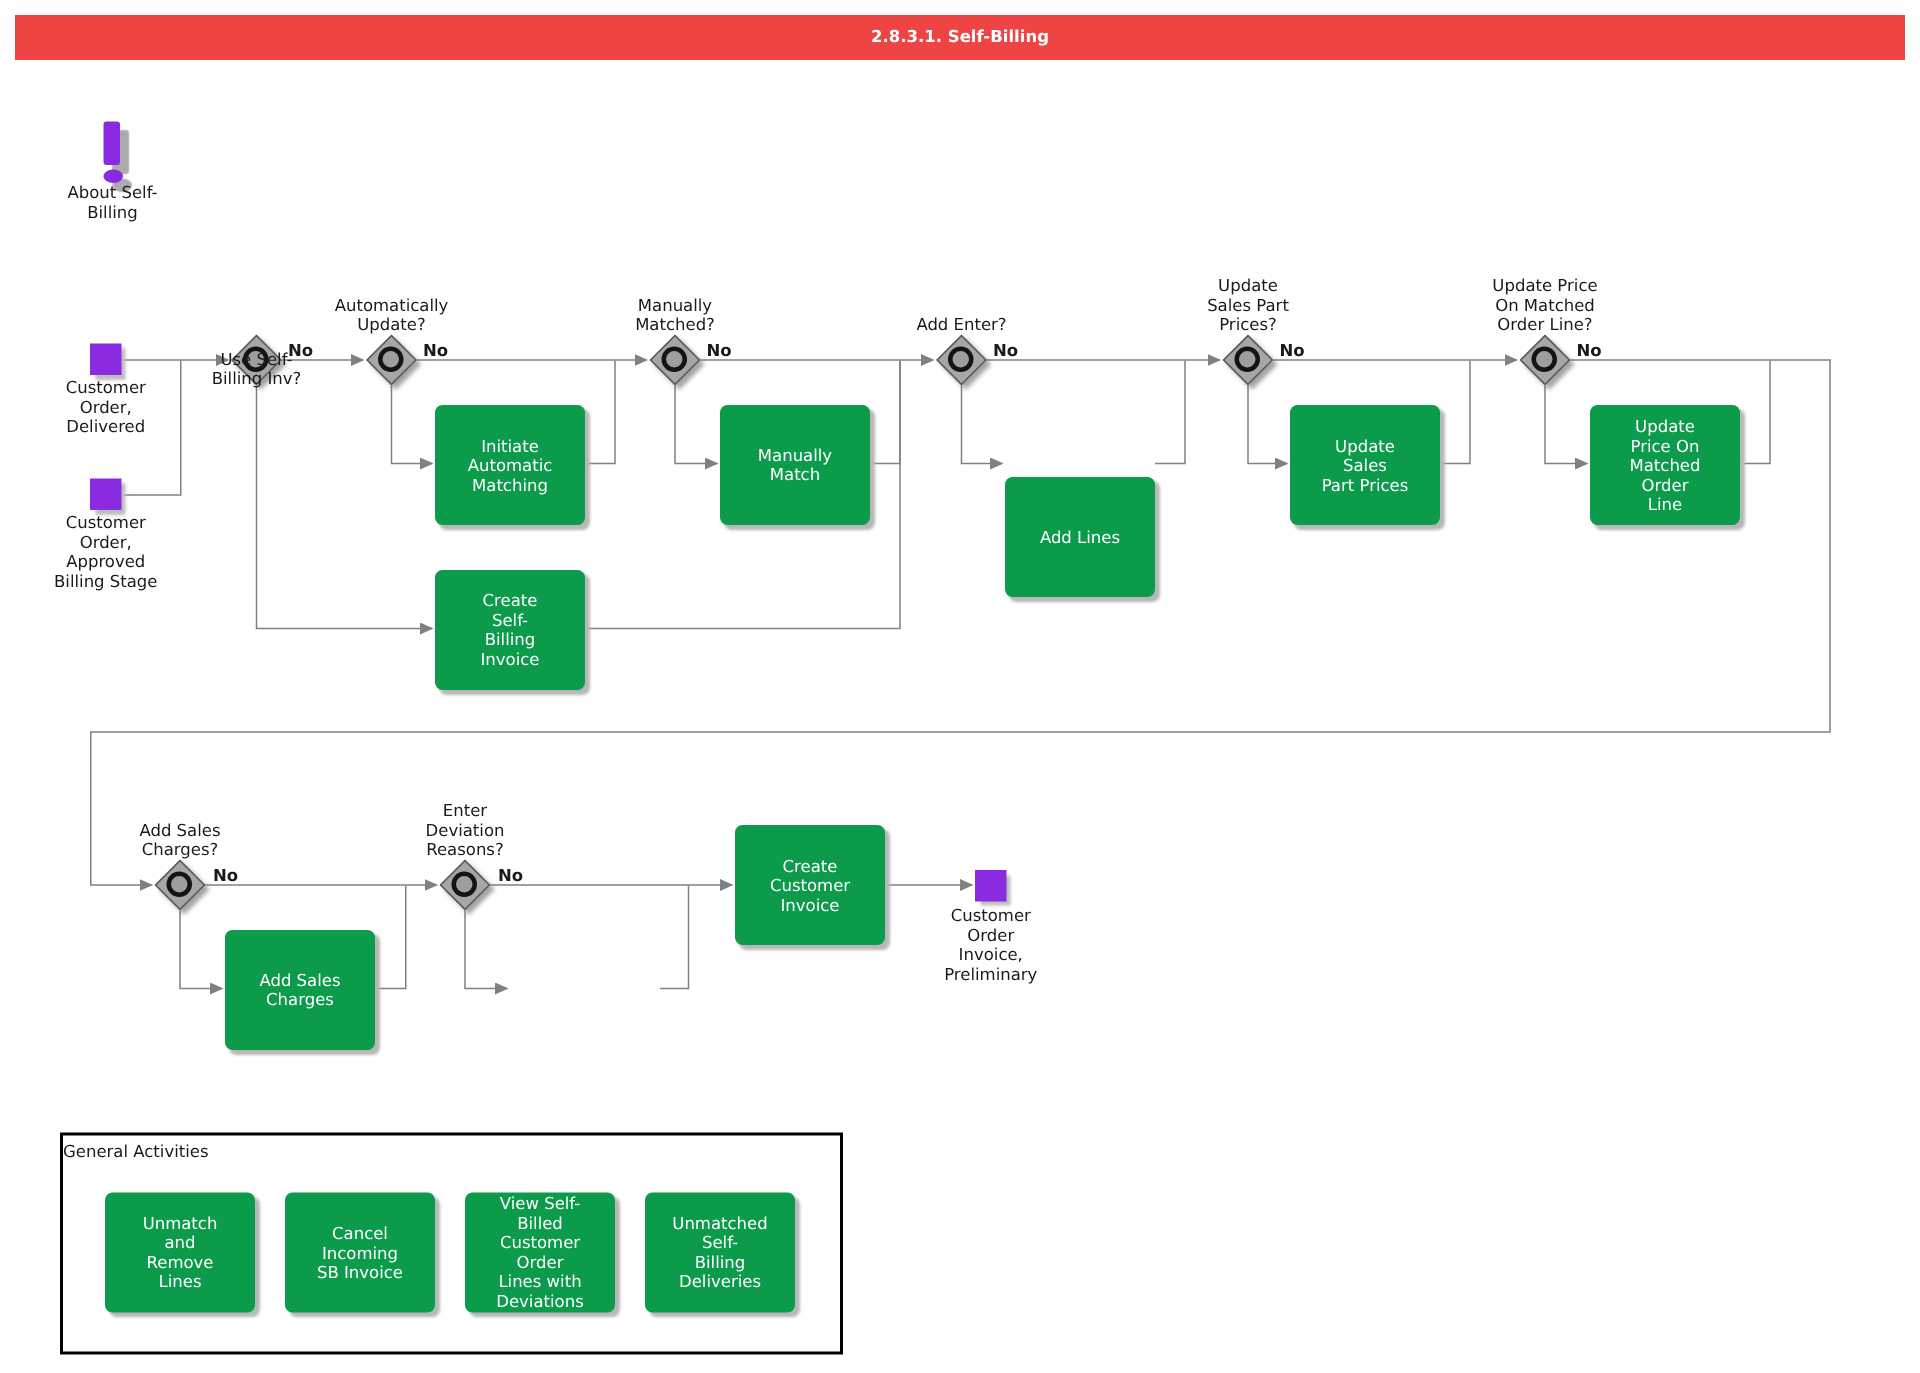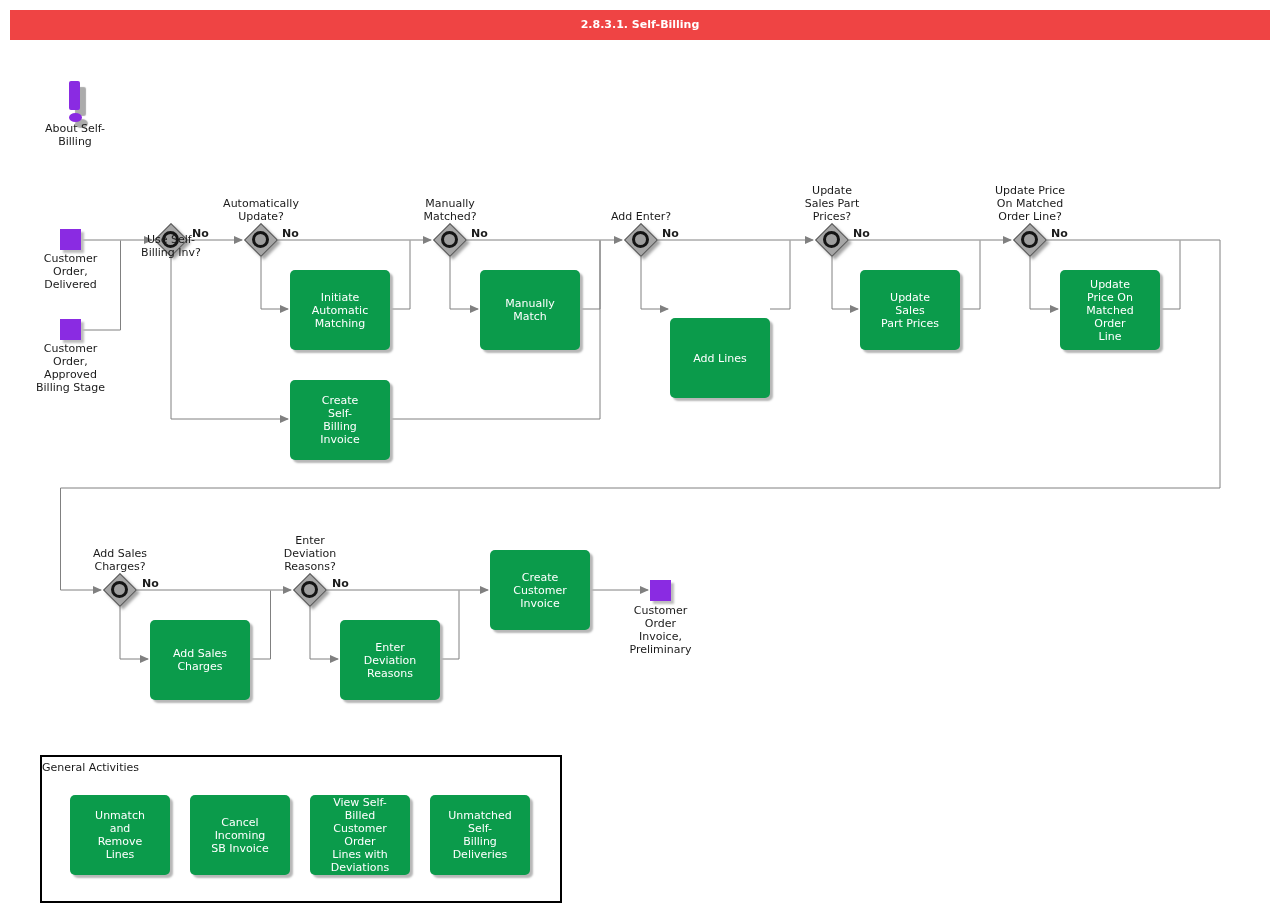--- a/index.html
+++ b/index.html
@@ -168,22 +168,20 @@
   <div class="activity" style="left:670px;top:270px;margin-top:48px;">Add Lines</div>
   <div class="activity" style="left:860px;top:270px;">Update Sales
 Part Prices</div>
   <div class="activity" style="left:1060px;top:270px;">Update Price On
 Matched Order
 Line</div>
   <div class="activity" style="left:290px;top:380px;">Create Self-
 Billing Invoice</div>
   <div class="activity" style="left:150px;top:620px;">Add Sales
 Charges</div>
-  <div class="activity" style="left:340px;top:620px;">Enter Deviation
-Reasons</div>
   <div class="activity" style="left:490px;top:550px;">Create
 Customer
 Invoice</div>
 
   <div class="ga-box">
     <div class="ga-title">General Activities</div>
   </div>
   <div class="activity" style="left:70px;top:795px;">Unmatch and
 Remove Lines</div>
   <div class="activity" style="left:190px;top:795px;">Cancel Incoming

